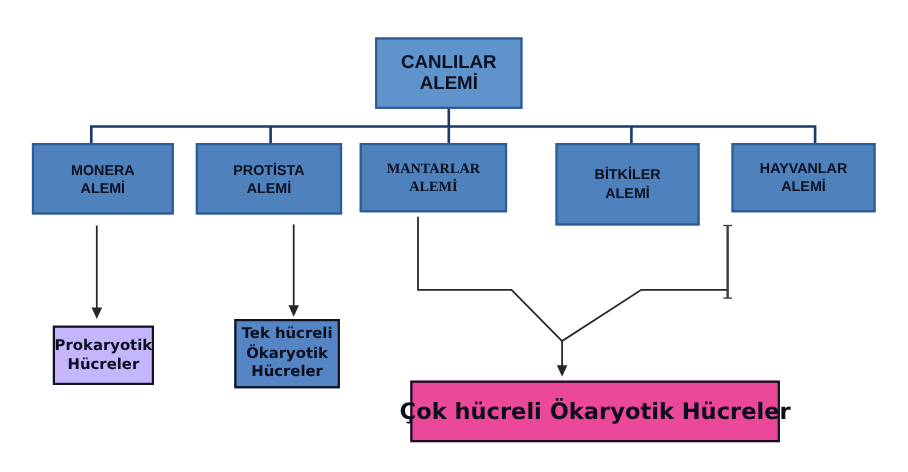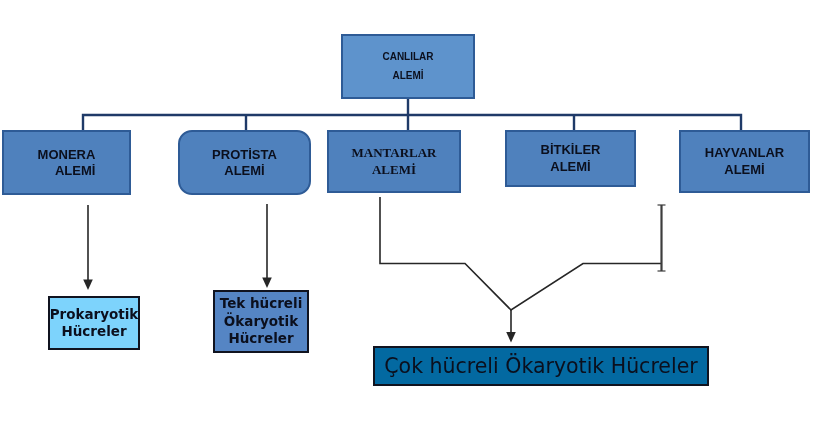--- a/index.html
+++ b/index.html
@@ -28,42 +28,42 @@
     text-align: center;
     white-space: pre-line;
   }
   .blue-border { background: #4f81bd; border: 2px solid #2e5b96; }
   .dark-border { border: 2px solid #10131f; }
 
   .node .title   { font-weight: bold; font-size: 13px; line-height: 15.5px; }
   .node .subtitle{ font-size: 12.5px; line-height: 15px; }
 
   #node-root { left: 341px; top: 34px; width: 134px; height: 65px; background: #5e93cc; }
-  #node-root .title { font-size: 10px; line-height: 18.5px; }
+  #node-root .title { font-size: 17px; line-height: 18.5px; }
 
-  #node-monera    { left: 2px;  top: 130px; width: 129px; height: 65px; text-align: right; }
-  #node-protista  { left: 178px; top: 130px; width: 133px; height: 65px; border-radius: 14px; }
+  #node-monera    { left: 29px;  top: 130px; width: 129px; height: 65px; }
+  #node-protista  { left: 178px; top: 130px; width: 133px; height: 65px; }
   #node-mantarlar { left: 327px; top: 130px; width: 134px; height: 63px; font-family: Liberation Serif, serif; }
-  #node-bitkiler  { left: 505px; top: 130px; width: 131px; height: 57px; }
-  #node-hayvanlar { left: 679px; top: 130px; width: 131px; height: 63px; }
+  #node-bitkiler  { left: 505px; top: 130px; width: 131px; height: 75px; }
+  #node-hayvanlar { left: 665px; top: 130px; width: 131px; height: 63px; }
   #node-mantarlar .title, #node-bitkiler .title, #node-hayvanlar .title { line-height: 16.5px; }
 
   .cellbox {
     font-family: "DejaVu Sans", sans-serif;
     font-weight: bold;
     font-size: 13.5px;
     line-height: 17.5px;
   }
-  #node-prokaryotik { left: 48px;  top: 296px; width: 92px;  height: 54px; background: #7dd3fc; }
+  #node-prokaryotik { left: 48px;  top: 296px; width: 92px;  height: 54px; background: #c4b5fd; }
   #node-tek         { left: 213px; top: 290px; width: 96px;  height: 63px; background: #5585c4; text-align: center; }
   #node-cok {
-    left: 373px; top: 346px; width: 336px; height: 40px;
-    background: #0369a1;
+    left: 373px; top: 346px; width: 336px; height: 56px;
+    background: #ec4899;
     font-family: "DejaVu Sans", sans-serif;
-    font-weight: normal;
+    font-weight: bold;
     font-size: 20.5px;
     white-space: nowrap;
   }
 </style>
 </head>
 <body>
 
 <div id="stage">
 
   <svg id="connectors" width="825" height="429" viewBox="0 0 825 429">

